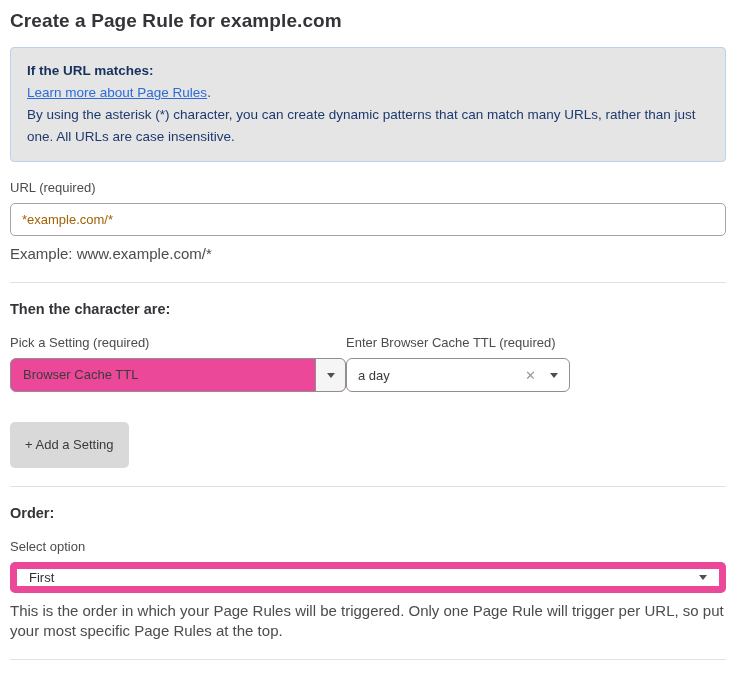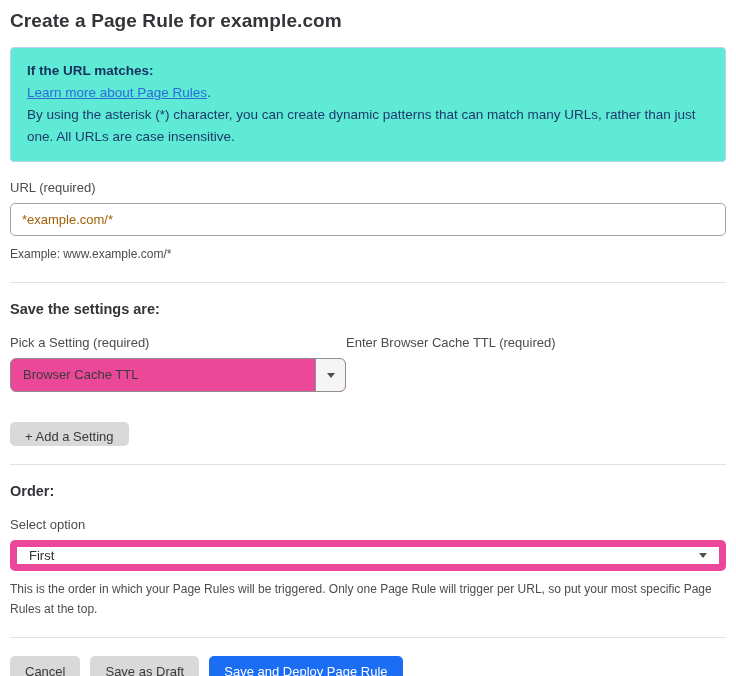--- a/index.html
+++ b/index.html
@@ -16,21 +16,21 @@
   .page-title {
     font-size: 19px;
     font-weight: 700;
     color: #333438;
     margin-bottom: 15px;
     letter-spacing: 0.1px;
   }
 
   
   .info-box {
-    background: #5eead4;
+    background: #e5e5e5;
     border: 1px solid #b9d3ee;
     border-radius: 4px;
     padding: 12px 16px 13px 16px;
     color: #1d3a6e;
     font-size: 13.5px;
     line-height: 22px;
     margin-bottom: 18px;
   }
   .info-box .info-heading { font-weight: 700; color: #17315f; }
   .info-box .info-link {
@@ -52,21 +52,21 @@
     border: 1px solid #a3a3a3;
     border-radius: 5px;
     padding: 0 11px;
     font-size: 13px;
     color: #a16207;
     font-family: "Liberation Sans", sans-serif;
     background: #ffffff;
     outline: none;
   }
   .helper-text {
-    font-size: 12px;
+    font-size: 15px;
     color: #4c4c4c;
     margin-top: 8px;
     line-height: 20px;
   }
 
   .divider {
     border: none;
     border-top: 1px solid #e2e2e2;
     margin: 18px 0;
   }
@@ -147,21 +147,21 @@
     height: 31px;
     padding: 0 15px;
     font-size: 13px;
     font-family: "Liberation Sans", sans-serif;
     cursor: pointer;
     line-height: 31px;
   }
   .btn-gray { background: #d9d9d9; color: #3a3a3d; }
   .btn-blue { background: #1b6ef3; color: #ffffff; }
 
-  .add-setting-btn { margin-top: 30px; height: 24px; line-height: 30px; }
+  .add-setting-btn { margin-top: 30px; height: 46px; line-height: 30px; }
 
   
   .order-select {
     display: flex;
     align-items: center;
     height: 31px;
     border: 7px solid #ec4899;
     border-radius: 5px;
     background: #ffffff;
     padding: 0 12px;
@@ -193,34 +193,39 @@
   </div>
 
   <div class="form-group">
     <label class="field-label">URL (required)</label>
     <input class="text-input" type="text" value="*example.com/*" style="">
     <div class="helper-text">Example: www.example.com/*</div>
   </div>
 
   <hr class="divider">
 
-  <h2 class="section-heading">Save the settings are:</h2>
+  <h2 class="section-heading">Then the character are:</h2>
 
   <div class="settings-row">
     <div class="settings-col-1">
       <label class="field-label">Pick a Setting (required)</label>
       <div class="select-box">
         <div class="select-value">Browser Cache TTL</div>
         <div class="select-arrow-seg">
           <div class="tri-down"></div>
         </div>
       </div>
     </div>
     <div class="settings-col-2">
       <label class="field-label">Enter Browser Cache TTL (required)</label>
+      <div class="combo-box">
+        <div class="combo-value">a day</div>
+        <span class="clear-x">✕</span>
+        <div class="tri-down"></div>
+      </div>
     </div>
   </div>
 
   <button class="btn btn-gray add-setting-btn">+ Add a Setting</button>
 
   <hr class="divider">
 
   <h2 class="section-heading">Order:</h2>
 
   <div class="form-group">

